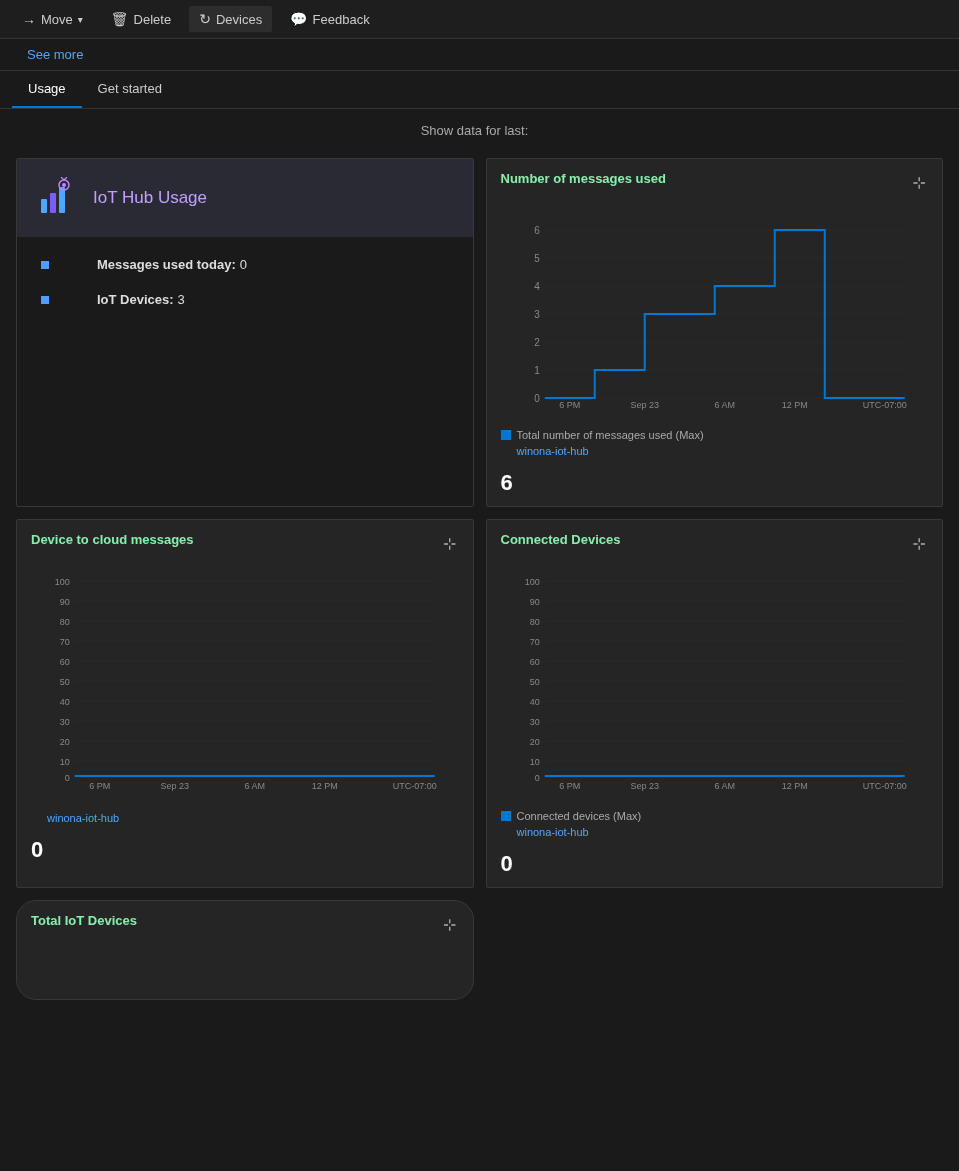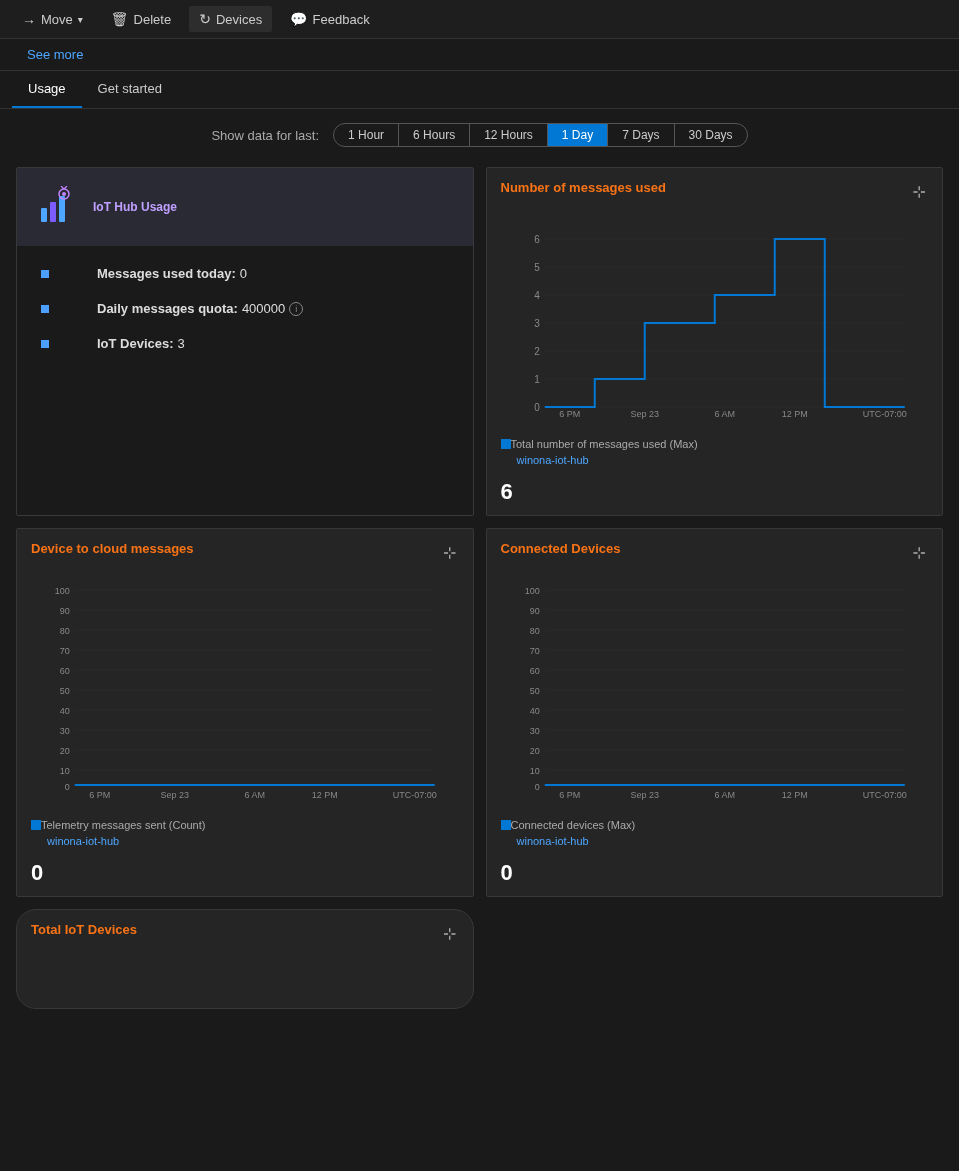--- a/index.html
+++ b/index.html
@@ -108,21 +108,21 @@
     }
     .card-header {
       display: flex;
       justify-content: space-between;
       align-items: flex-start;
       padding: 12px 14px 8px 14px;
     }
     .card-title {
       font-size: 13px;
       font-weight: 600;
-      color: #f97316;
+      color: #86efac;
     }
     .pin-btn {
       background: none;
       border: none;
       color: #aaa;
       cursor: pointer;
       font-size: 16px;
       padding: 2px;
     }
     
@@ -134,23 +134,23 @@
       padding: 18px 20px;
       display: flex;
       align-items: center;
       gap: 14px;
     }
     .iot-icon {
       width: 42px;
       height: 42px;
     }
     .usage-header-title {
-      font-size: 12px;
+      font-size: 17px;
       color: #c0a0ff;
-      font-weight: 700;
+      font-weight: 400;
     }
     .usage-stats {
       padding: 20px 24px;
     }
     .stat-row {
       display: flex;
       align-items: center;
       margin-bottom: 20px;
       font-size: 13px;
       color: #ddd;
@@ -183,20 +183,21 @@
     }
     .chart-svg {
       width: 100%;
     }
     .chart-footer {
       padding: 6px 14px 10px 14px;
     }
     .legend-row {
       display: flex;
       align-items: center;
+      gap: 6px;
       margin-bottom: 2px;
     }
     .legend-dot {
       width: 10px;
       height: 10px;
       background: #0078d4;
       flex-shrink: 0;
     }
     .legend-text {
       font-size: 11px;
@@ -247,28 +248,20 @@
   <div class="tab active">
     <span>Usage</span>
   </div>
   <div class="tab">
     <span>Get started</span>
   </div>
 </div>
 
 <div class="time-filter-bar">
   <span class="time-filter-label">Show data for last:</span>
-  <div class="time-filter-group">
-    <button class="time-btn">1 Hour</button>
-    <button class="time-btn">6 Hours</button>
-    <button class="time-btn">12 Hours</button>
-    <button class="time-btn active">1 Day</button>
-    <button class="time-btn">7 Days</button>
-    <button class="time-btn">30 Days</button>
-  </div>
 </div>
 
 <div class="dashboard-grid">
 
   <div class="card usage-card">
     <div class="usage-header">
       <svg class="iot-icon" viewBox="0 0 42 42" fill="none" xmlns="http://www.w3.org/2000/svg">
         <rect x="4" y="22" width="6" height="14" fill="#4da6ff" rx="1"></rect>
         <rect x="13" y="16" width="6" height="20" fill="#7c5cfc" rx="1"></rect>
         <rect x="22" y="10" width="6" height="26" fill="#4da6ff" rx="1"></rect>
@@ -277,26 +270,20 @@
         <line x1="27" y1="3" x2="24" y2="0" stroke="#c084fc" stroke-width="1.2"></line>
         <line x1="27" y1="3" x2="30" y2="0" stroke="#c084fc" stroke-width="1.2"></line>
       </svg>
       <span class="usage-header-title">IoT Hub Usage</span>
     </div>
     <div class="usage-stats">
       <div class="stat-row">
         <div class="stat-dot"></div>
         <span class="stat-key">Messages used today:</span>
         <span>0</span>
-      </div>
-      <div class="stat-row">
-        <div class="stat-dot"></div>
-        <span class="stat-key">Daily messages quota:</span>
-        <span>400000</span>
-        <span class="info-icon">i</span>
       </div>
       <div class="stat-row">
         <div class="stat-dot"></div>
         <span class="stat-key">IoT Devices:</span>
         <span>3</span>
       </div>
     </div>
   </div>
 
   <div class="card">
@@ -376,24 +363,20 @@
 
         <line x1="30" y1="205" x2="390" y2="205" stroke="#0078d4" stroke-width="2"></line>
         <text x="55" y="218" fill="#888" font-size="9" text-anchor="middle">6 PM</text>
         <text x="130" y="218" fill="#888" font-size="9" text-anchor="middle">Sep 23</text>
         <text x="210" y="218" fill="#888" font-size="9" text-anchor="middle">6 AM</text>
         <text x="280" y="218" fill="#888" font-size="9" text-anchor="middle">12 PM</text>
         <text x="370" y="218" fill="#888" font-size="9" text-anchor="middle">UTC-07:00</text>
       </svg>
     </div>
     <div class="chart-footer">
-      <div class="legend-row">
-        <div class="legend-dot"></div>
-        <span class="legend-text">Telemetry messages sent (Count)</span>
-      </div>
       <div style="padding-left:16px;">
         <span class="legend-hub">winona-iot-hub</span>
       </div>
     </div>
     <div class="legend-value">0</div>
   </div>
 
   <div class="card">
     <div class="card-header">
       <span class="card-title">Connected Devices</span>

